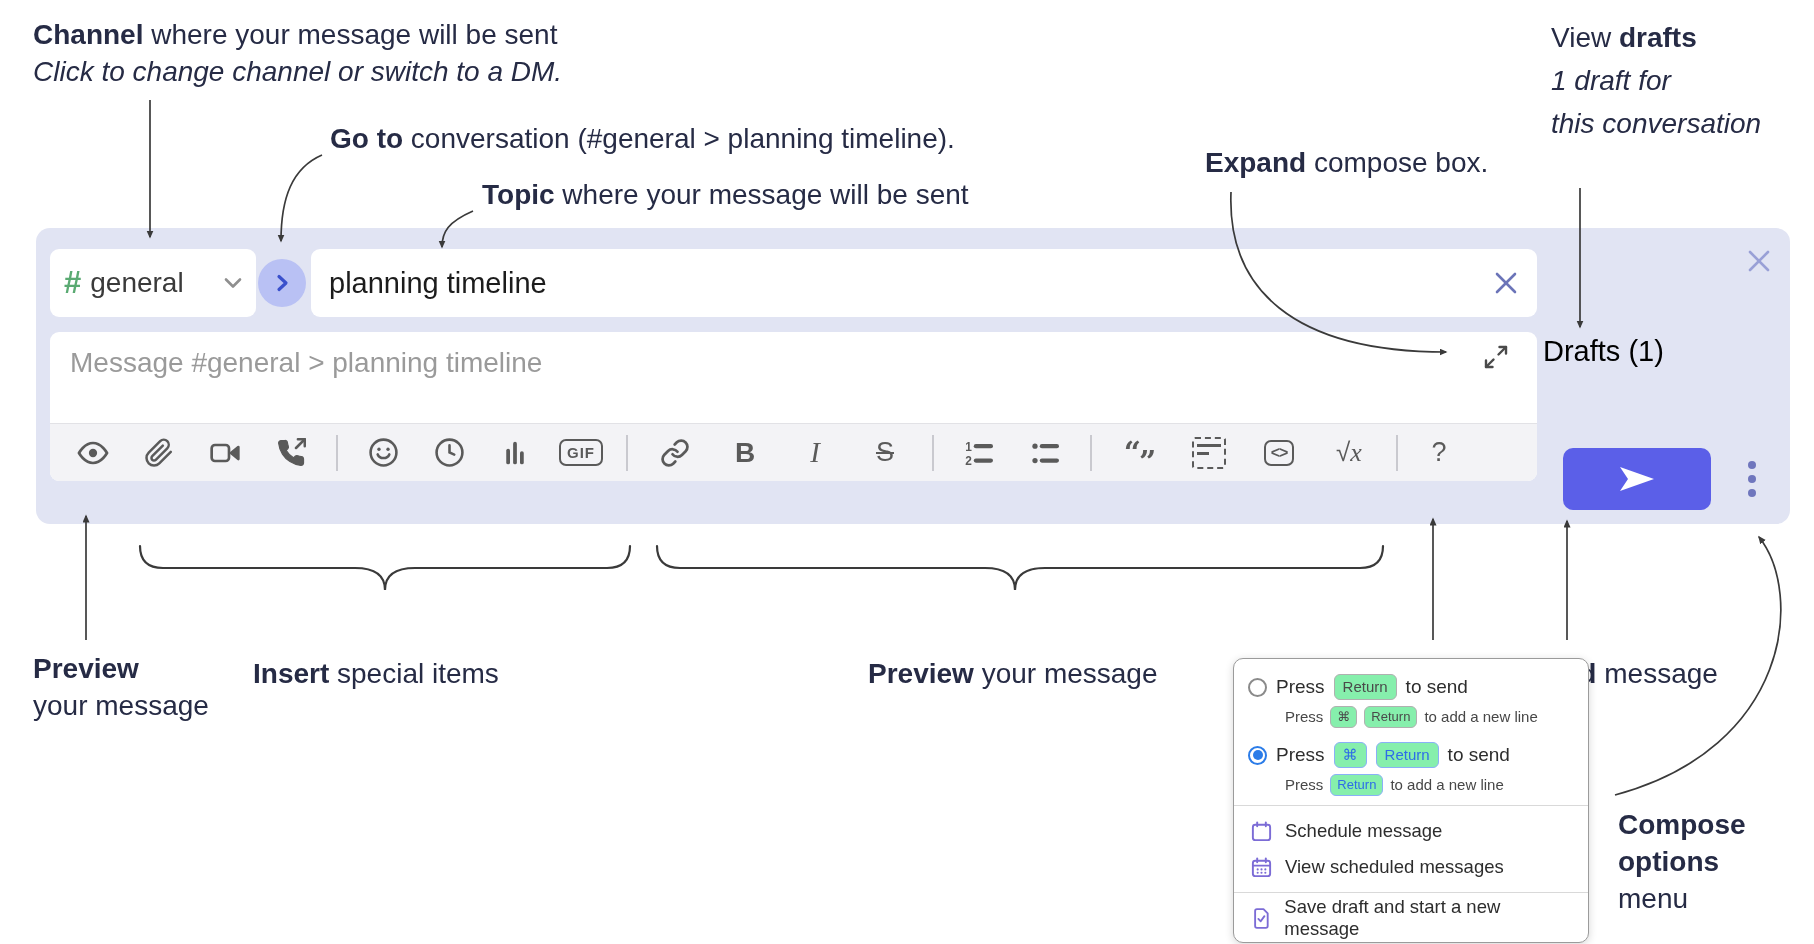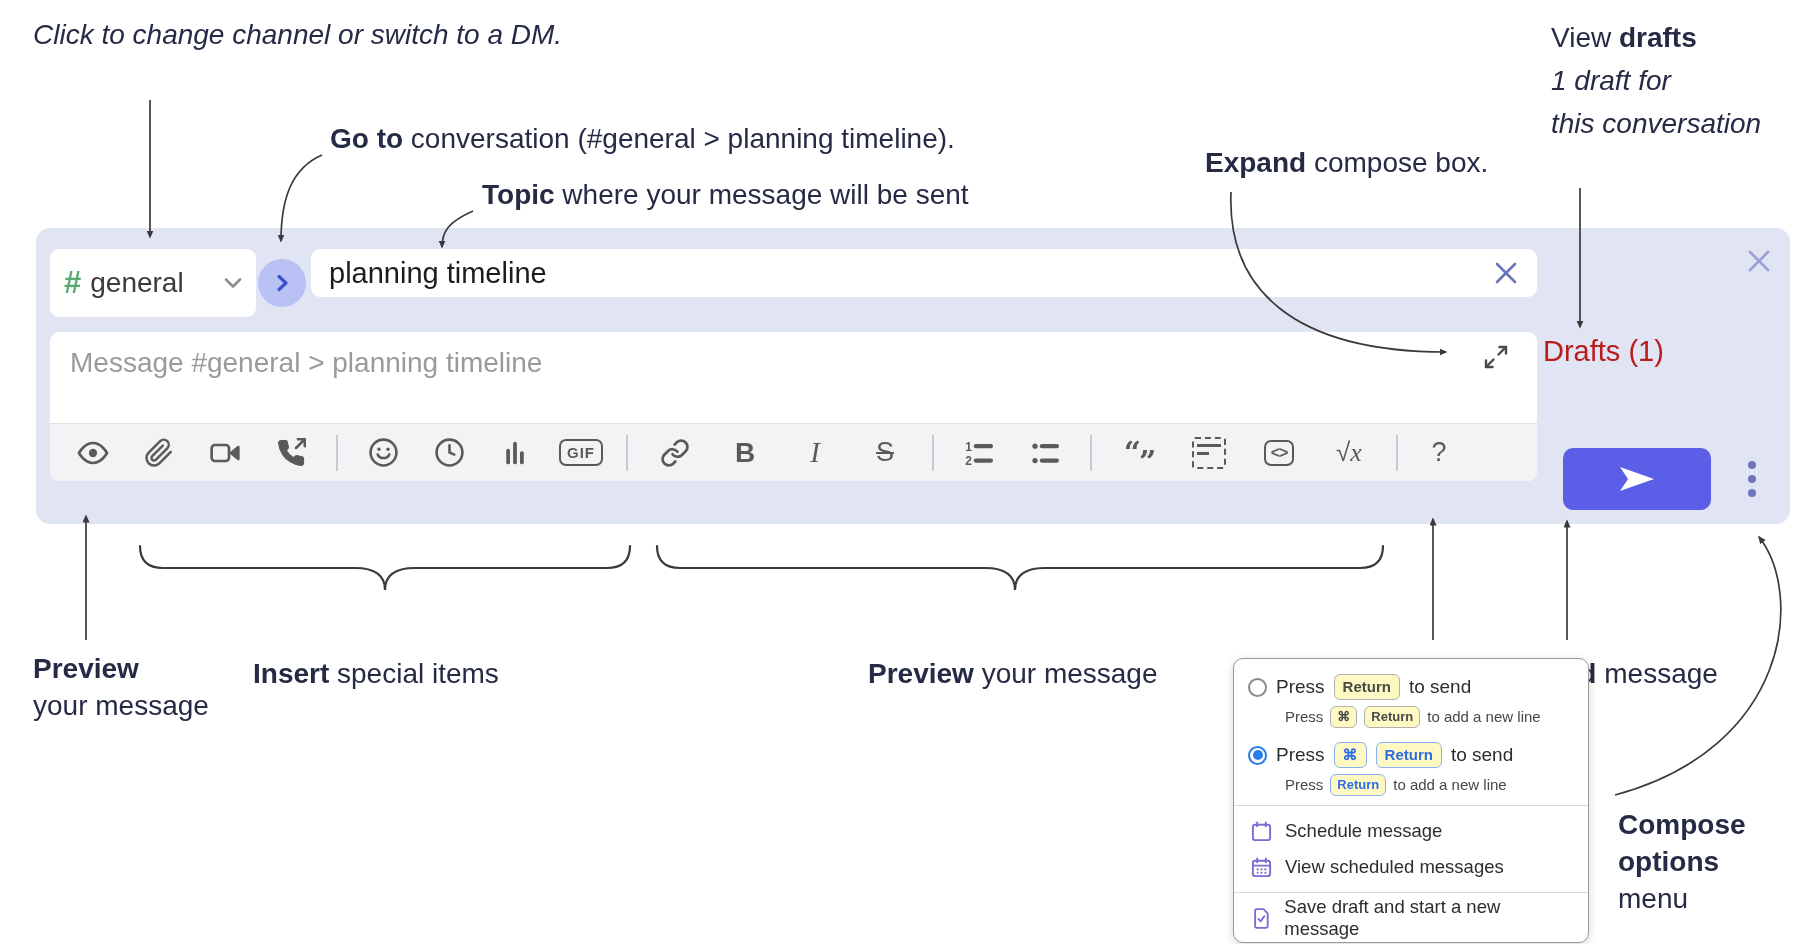--- a/index.html
+++ b/index.html
@@ -11,21 +11,21 @@
   .ann .it{font-style:italic;}
   
   #compose{position:absolute;left:36px;top:228px;width:1754px;height:296px;
            background:#e1e4f3;border-radius:14px;}
   #channel-sel{position:absolute;left:14px;top:21px;width:206px;height:68px;background:#fff;
                border-radius:9px;display:flex;align-items:center;padding:0 14px;box-sizing:border-box;cursor:pointer;}
   #channel-sel .hash{color:#5aaa72;font-weight:700;font-size:31px;margin-right:9px;}
   #channel-sel .chname{font-size:28px;color:#3a3a3a;}
   #goto-btn{position:absolute;left:222px;top:31px;width:48px;height:48px;border-radius:50%;
             background:#b9c1f4;display:flex;align-items:center;justify-content:center;cursor:pointer;}
-  #topic-box{position:absolute;left:275px;top:21px;width:1226px;height:48px;background:#fff;
+  #topic-box{position:absolute;left:275px;top:21px;width:1226px;height:68px;background:#fff;
              border-radius:9px;display:flex;align-items:center;padding:0 18px;box-sizing:border-box;}
   #topic-box .tval{font-size:29px;color:#1c1c1c;flex:1;}
   #msg-area{position:absolute;left:14px;top:104px;width:1487px;height:149px;background:#fff;border-radius:9px;}
   #msg-placeholder{position:absolute;left:20px;top:15px;font-size:28px;color:#9a9a9a;}
   #expand-btn{position:absolute;right:28px;top:12px;width:26px;height:26px;cursor:pointer;}
   #toolbar{position:absolute;left:0;bottom:0;width:100%;height:58px;background:#f3f3f6;
            border-top:1px solid #e2e2e6;border-radius:0 0 9px 9px;display:flex;align-items:center;
            padding-left:10px;box-sizing:border-box;}
   .tb{height:58px;display:flex;align-items:center;justify-content:center;color:#5a5a5a;cursor:pointer;}
   .w66{width:66px;} .w70{width:70px;} .w58{width:58px;}
@@ -38,52 +38,53 @@
   .gif-chip{border:2.5px solid #5a5a5a;border-radius:7px;font-size:15px;font-weight:700;
             padding:3px 6px;letter-spacing:1px;}
   .code-chip{border:2.5px solid #5a5a5a;border-radius:7px;font-size:16px;font-weight:700;
              padding:2px 5px;letter-spacing:-1px;}
   .spoiler-chip{width:30px;height:28px;border:2.5px dashed #5a5a5a;border-radius:3px;position:relative;}
   .spoiler-chip .l1{position:absolute;left:3px;right:3px;top:5px;height:3px;background:#5a5a5a;}
   .spoiler-chip .l2{position:absolute;left:3px;width:12px;top:13px;height:3px;background:#5a5a5a;}
   .tb-math{font-size:26px;}
   .tb-math .mx{font-family:"Liberation Serif",serif;font-style:italic;}
   .tb-help{font-size:27px;}
-  #drafts-link{position:absolute;left:1507px;top:107px;font-size:29px;color:#b91c1c;cursor:pointer;}
+  #drafts-link{position:absolute;left:1507px;top:107px;font-size:29px;color:#000000;cursor:pointer;}
   #send-btn{position:absolute;left:1527px;top:220px;width:148px;height:62px;background:#5b5fe8;
             border-radius:10px;display:flex;align-items:center;justify-content:center;cursor:pointer;}
   #ellipsis-btn{position:absolute;left:1700px;top:222px;width:32px;height:58px;display:flex;
                 flex-direction:column;align-items:center;justify-content:center;gap:6px;cursor:pointer;}
   #ellipsis-btn i{width:8px;height:8px;border-radius:50%;background:#6f76bd;}
   #compose-close{position:absolute;right:18px;top:20px;width:26px;height:26px;cursor:pointer;}
   
   #options-menu{position:absolute;left:1233px;top:658px;width:356px;box-sizing:border-box;
                 background:#fff;border:1.5px solid #9b9b9b;border-radius:10px;
                 box-shadow:0 2px 8px rgba(0,0,0,.16);padding:8px 0 6px 0;}
   .opt{padding:4px 14px 0 14px;}
   .opt-main{display:flex;align-items:center;gap:9px;font-size:19px;color:#2d2d2d;height:32px;}
   .opt-sub{display:flex;align-items:center;gap:7px;font-size:15px;color:#474747;height:27px;margin-left:37px;}
   .radio{width:19px;height:19px;border:2px solid #8a8a8a;border-radius:50%;box-sizing:border-box;flex:0 0 auto;cursor:pointer;}
   .radio.sel{border-color:#2b7ce8;position:relative;}
   .radio.sel::after{content:'';position:absolute;inset:2.5px;background:#2b7ce8;border-radius:50%;}
   kbd{display:inline-block;border:1px solid #b0b0b0;border-radius:6px;padding:0 8px;font-size:15px;
-      color:#4a4a4a;line-height:24px;background:#fef9c3;font-family:"Liberation Sans",sans-serif;font-weight:bold;}
+      color:#4a4a4a;line-height:24px;background:#86efac;font-family:"Liberation Sans",sans-serif;}
   kbd.sm{font-size:13px;padding:0 6px;line-height:20px;}
   kbd.blue{border-color:#8ab0f7;color:#2e6ce8;}
   .menu-div{border-top:1px solid #d9d9d9;margin:7px 0;}
   .menu-item{display:flex;align-items:center;gap:12px;padding:6px 16px;font-size:18.5px;color:#2d2d2d;cursor:pointer;height:24px;}
   svg{display:block;}
   #overlay{position:absolute;left:0;top:0;pointer-events:none;}
 </style>
 </head>
 <body>
 
 <div id="stage">
 
   <div class="ann" style="left:33px;top:16px;">
+    <div><b>Channel</b><span> where your message will be sent</span></div>
     <div class="it">Click to change channel or switch to a DM.</div>
   </div>
   <div class="ann" style="left:330px;top:120px;">
     <b>Go to</b><span> conversation (#general &gt; planning timeline).</span>
   </div>
   <div class="ann" style="left:482px;top:176px;">
     <b>Topic</b><span> where your message will be sent</span>
   </div>
   <div class="ann" style="left:1205px;top:144px;">
     <b>Expand</b><span> compose box.</span>

